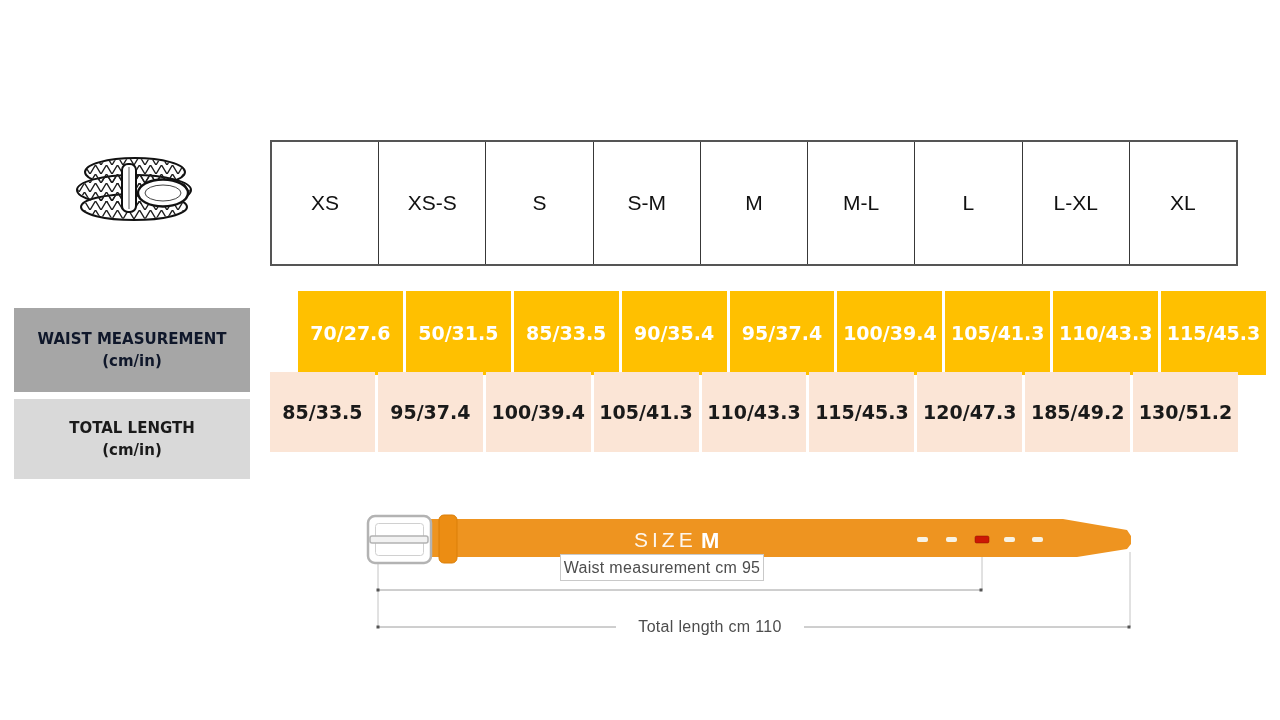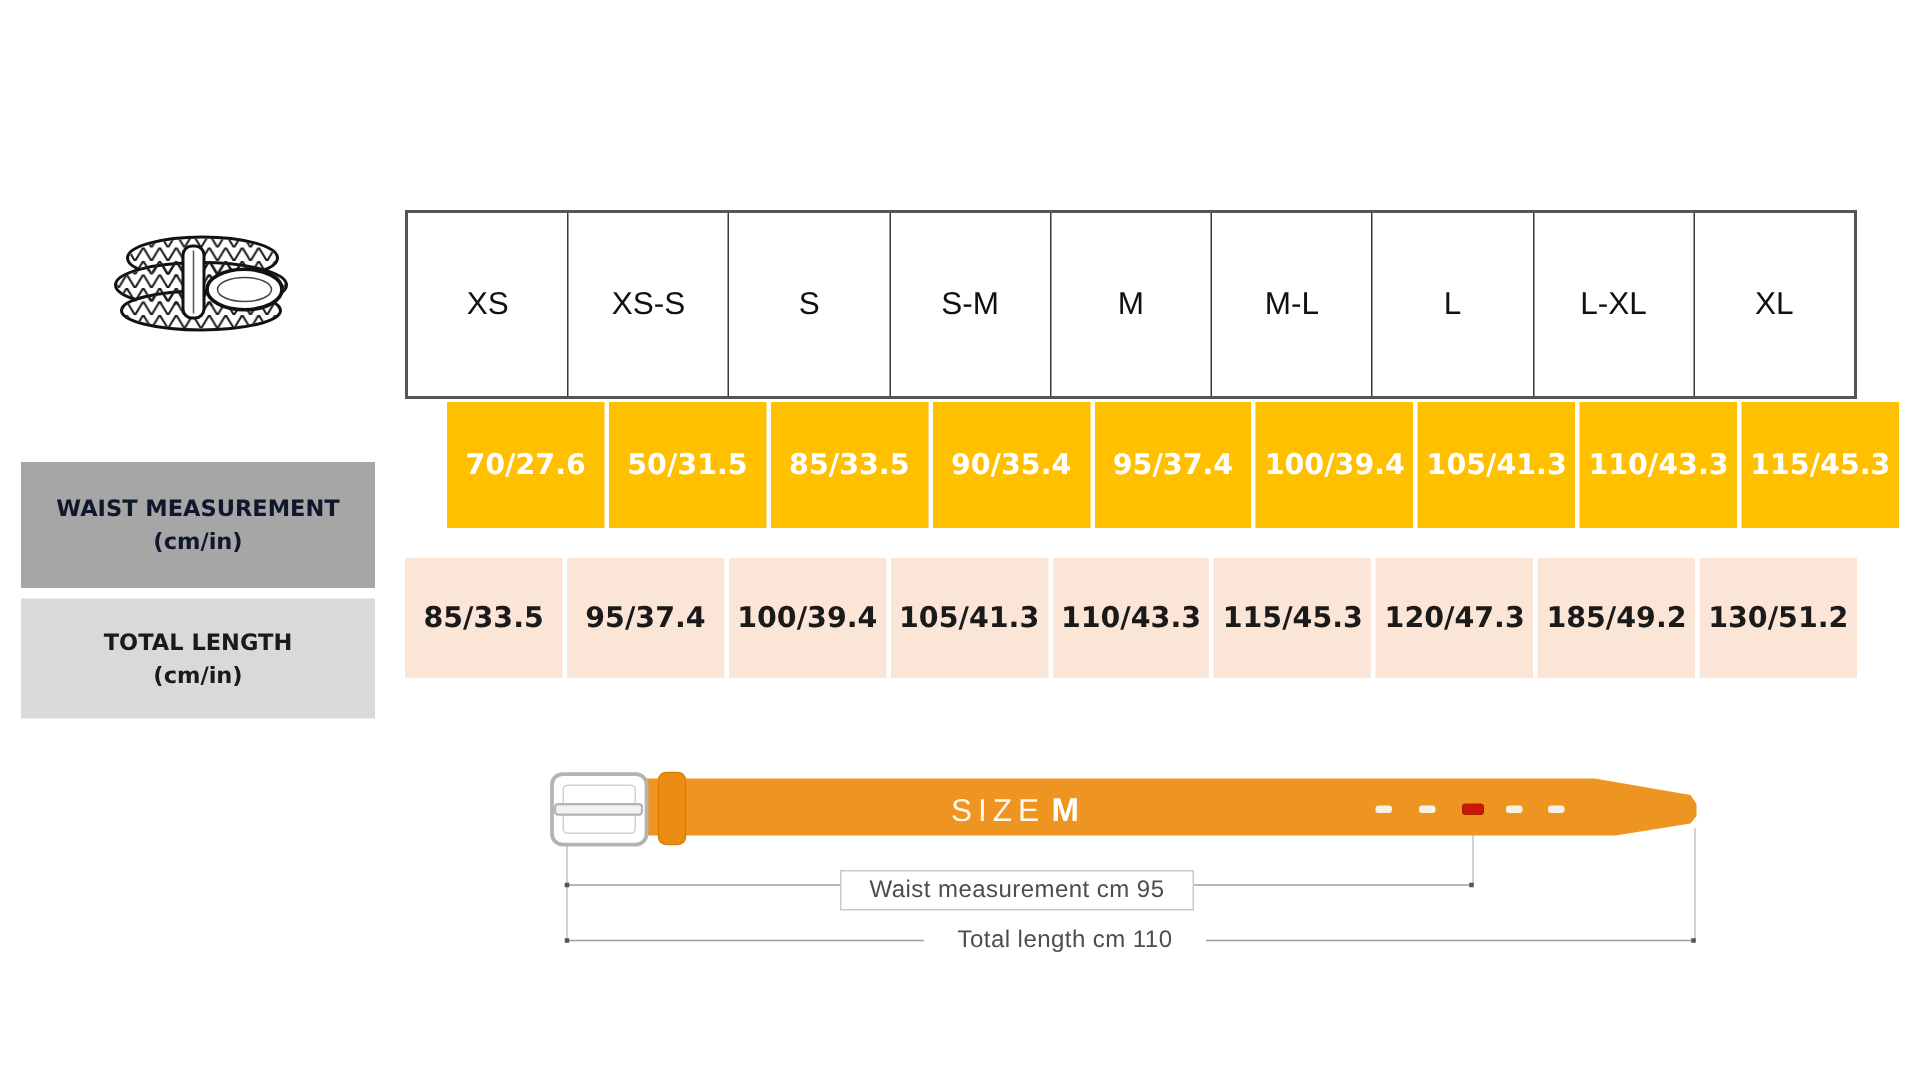--- a/index.html
+++ b/index.html
@@ -26,36 +26,36 @@
     font-family:"DejaVu Sans", sans-serif; font-weight:bold;
     font-size:15px; line-height:1.5; text-align:center;
   }
   .row-label--waist  { top:283px; height:84px; background:#A6A6A6; color:#0f172a;margin-top:25px; }
   .row-label--length { top:372px; height:80px; background:#D9D9D9; color:#1a1a1a;margin-top:27px; }
 
   .data-row {
     position:absolute; left:270px; width:968px;
     display:grid; grid-template-columns:repeat(9,1fr); column-gap:3px;
   }
-  .data-row--waist  { top:268px; height:84px;padding-left:28px; }
+  .data-row--waist  { top:291px; height:84px;padding-left:28px; }
   .data-row--length { top:372px; height:80px; }
   .dcell {
     display:flex; align-items:center; justify-content:center;
     font-family:"DejaVu Sans", sans-serif; font-weight:bold; font-size:19px;
   }
   .data-row--waist  .dcell { background:#FFC000; color:#ffffff; }
   .data-row--length .dcell { background:#FBE5D6; color:#1a1a1a; }
 
   
   .belt-icon { position:absolute; left:68px; top:147px; }
 
   
   .diagram-svg { position:absolute; left:0; top:500px; }
   .caption-box {
-    position:absolute; left:560px; top:580px; width:236px; height:27px;
+    position:absolute; left:560px; top:554px; width:204px; height:27px;
     background:#ffffff; border:1px solid #c9c9c9; box-sizing:border-box;
     display:flex; align-items:center; justify-content:center;
     font-size:16px; color:#4d4d4d; letter-spacing:0.3px;
   }
   .caption-plain {
     position:absolute; left:616px; top:614px; width:188px; height:26px;
     background:#ffffff;
     display:flex; align-items:center; justify-content:center;
     font-size:16px; color:#4d4d4d; letter-spacing:0.3px;
   }

